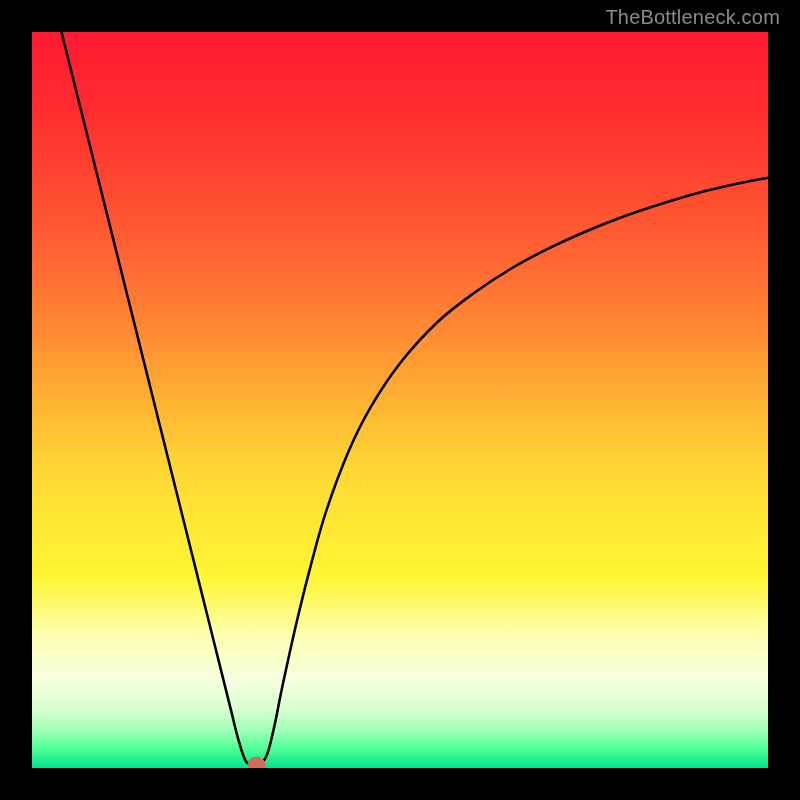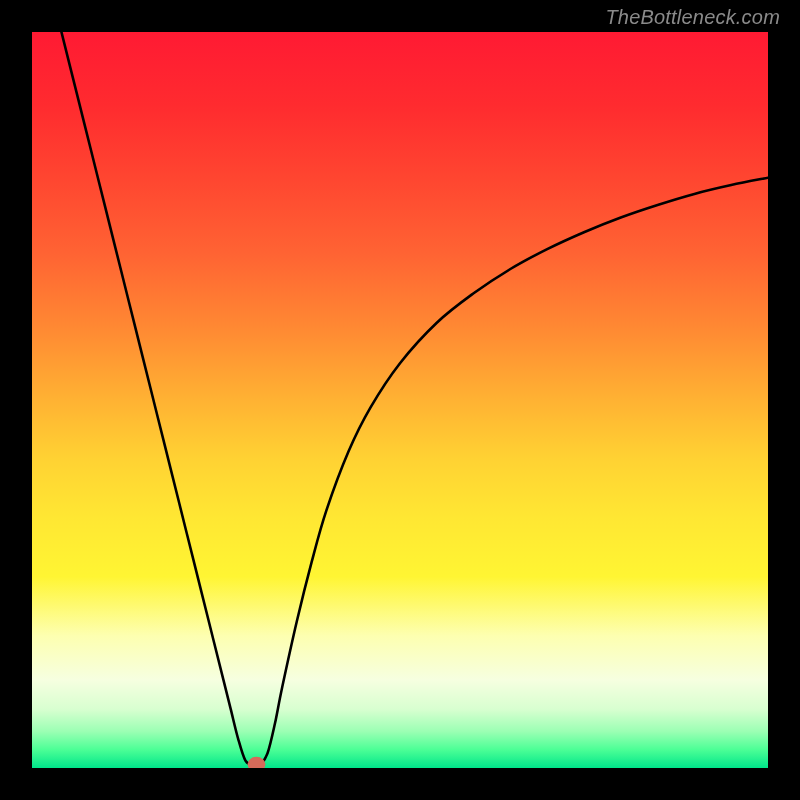--- a/index.html
+++ b/index.html
@@ -9,21 +9,20 @@
     height: 800px;
     background: #000;
     overflow: hidden;
     font-family: Arial, Helvetica, sans-serif;
   }
   .frame {
     position: relative;
     width: 800px;
     height: 800px;
     background: #000;
-    font-style: italic;
   }
   .plot-area {
     position: absolute;
     left: 32px;
     top: 32px;
     width: 736px;
     height: 736px;
     overflow: hidden;
   }
   .watermark {

